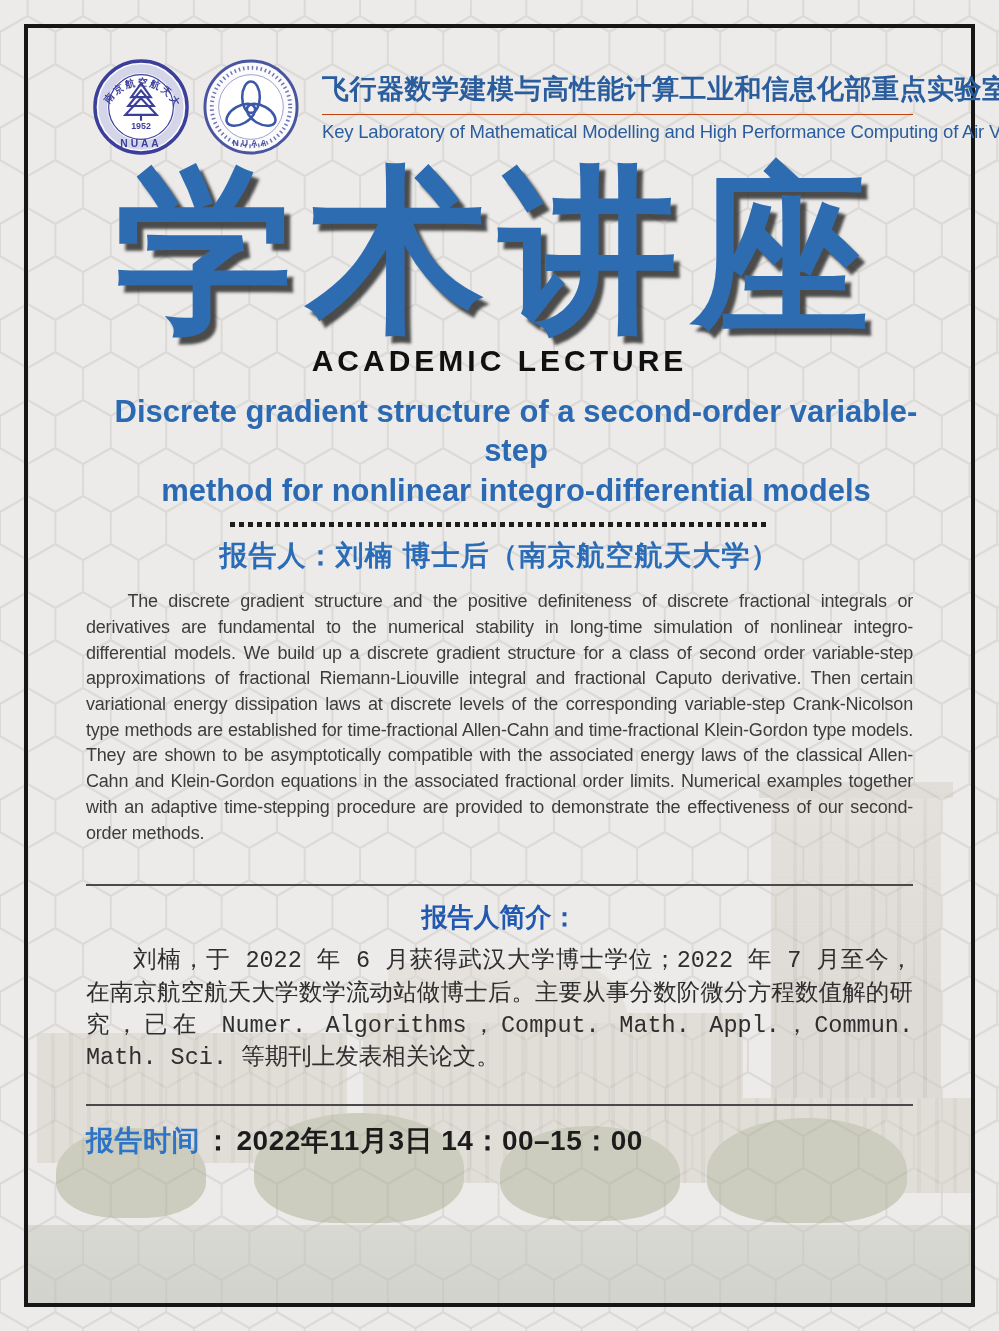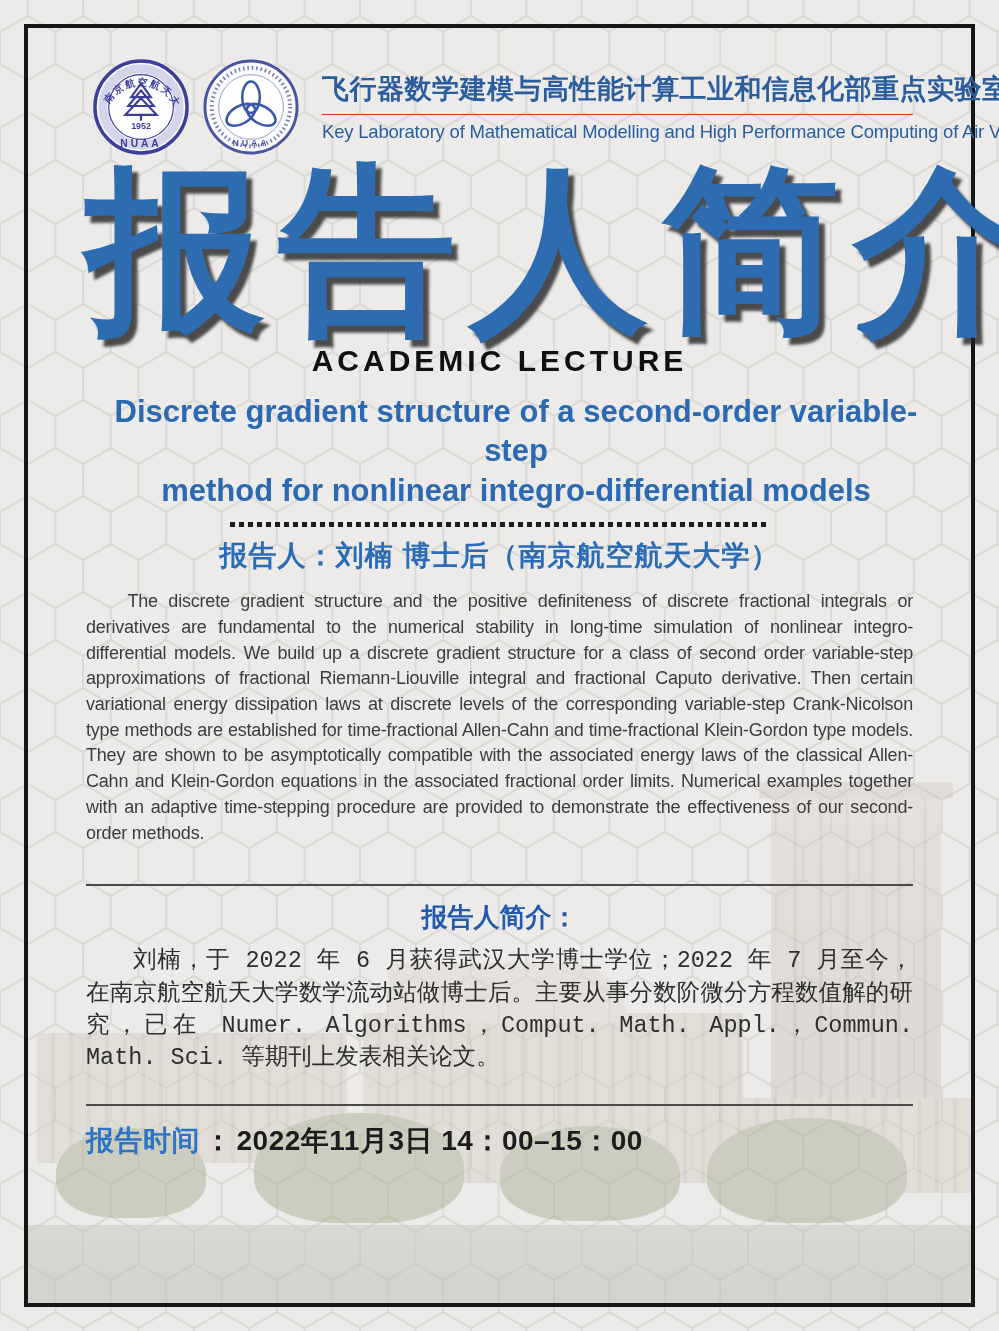--- a/index.html
+++ b/index.html
@@ -118,21 +118,21 @@
             </g>
             <text x="50" y="90" text-anchor="middle" font-size="9" font-weight="700" letter-spacing="3" fill="#4a55a0">NUAA</text>
           </svg>
         </div>
         <div class="hdr-names">
           <div class="lab-zh">飞行器数学建模与高性能计算工业和信息化部重点实验室</div>
           <div class="lab-en">Key Laboratory of Mathematical Modelling and High Performance Computing of Air Vehicles</div>
         </div>
       </div>
 
-      <div class="banner-zh">报告人简介</div>
+      <div class="banner-zh">学术讲座</div>
       <div class="banner-en">ACADEMIC LECTURE</div>
 
       <div class="title">
         <span>Discrete gradient structure of a second-order variable-step</span><br>
         <span>method for nonlinear integro-differential models</span>
       </div>
 
       <div class="dotted"></div>
 
       <div class="speaker">报告人：刘楠 博士后（南京航空航天大学）</div>

